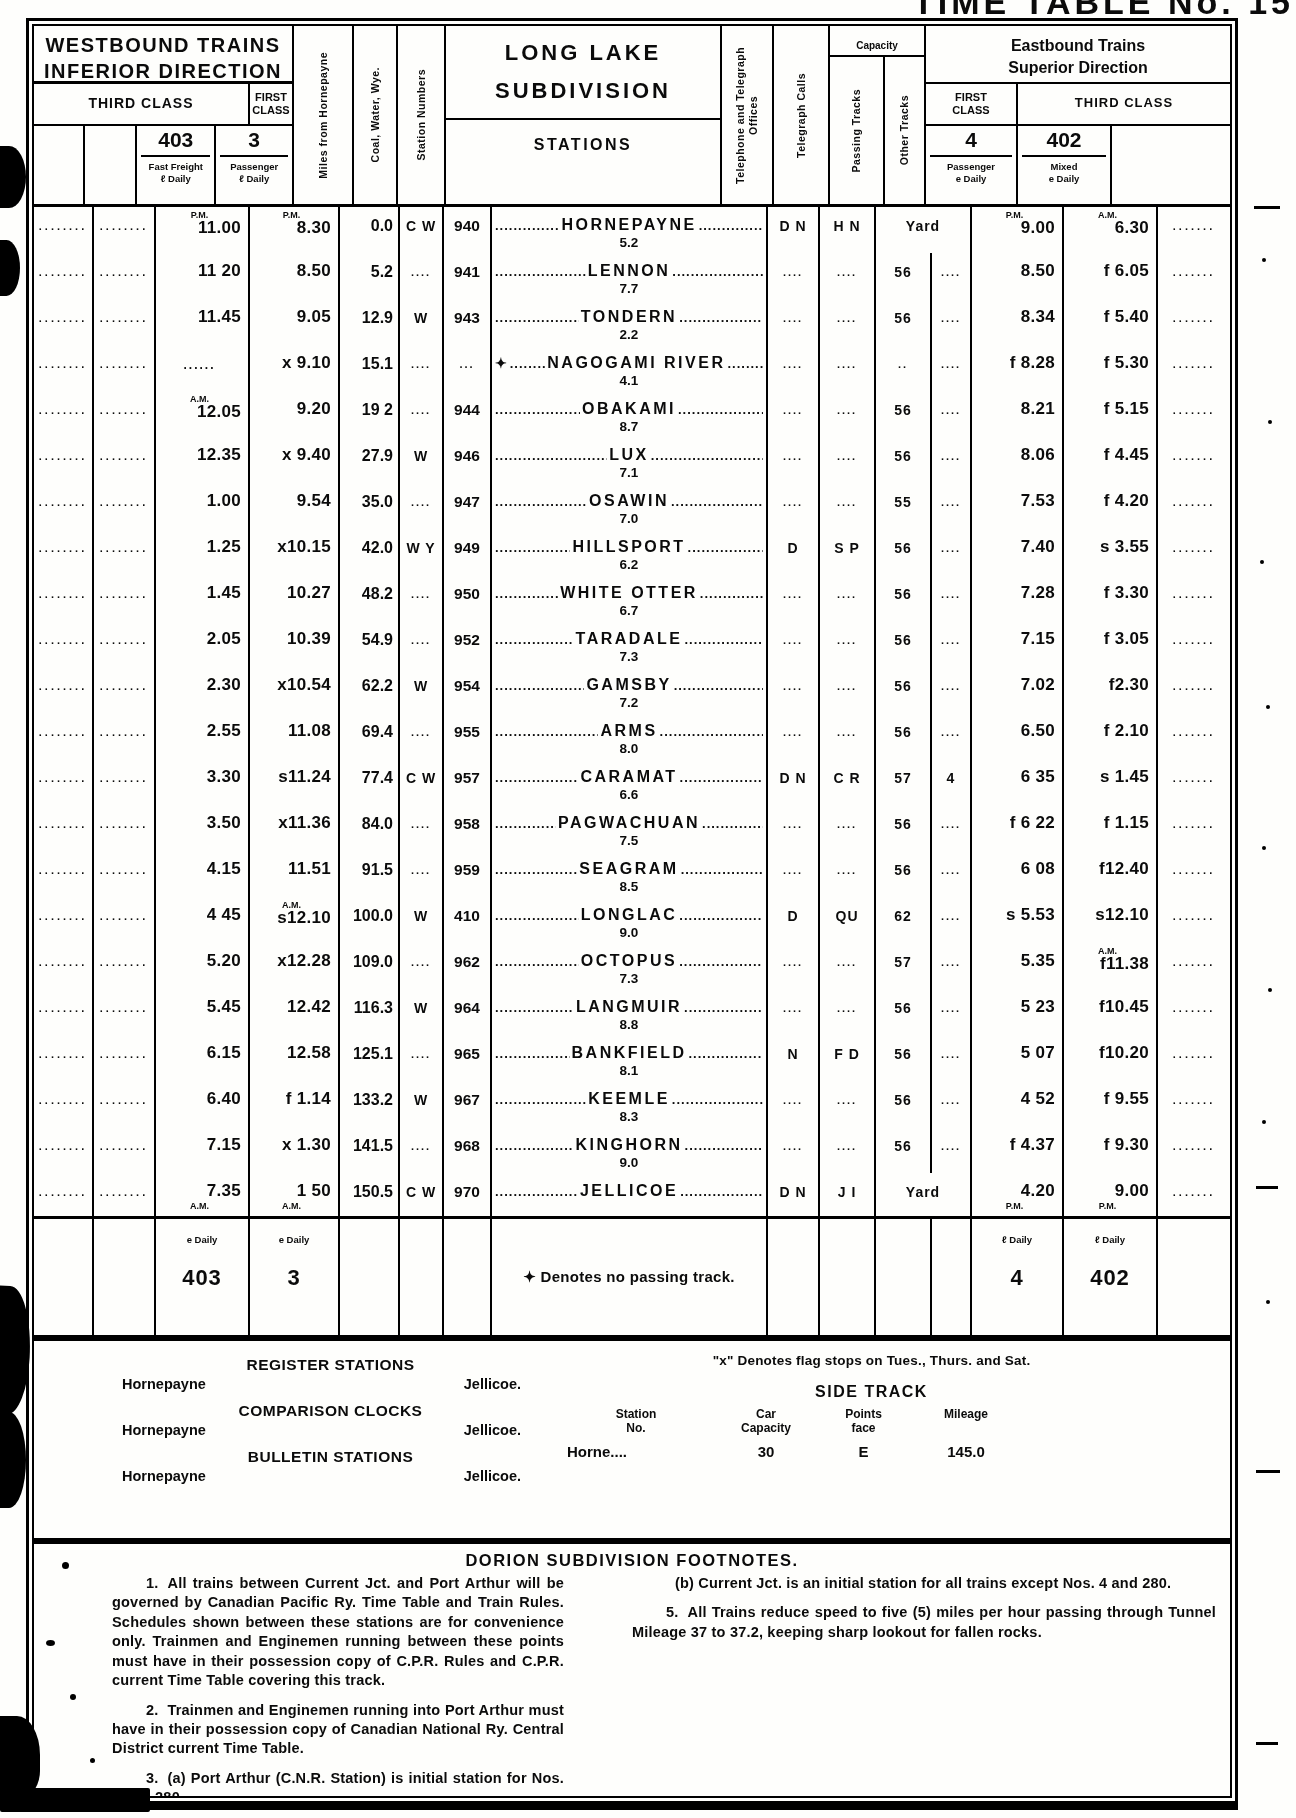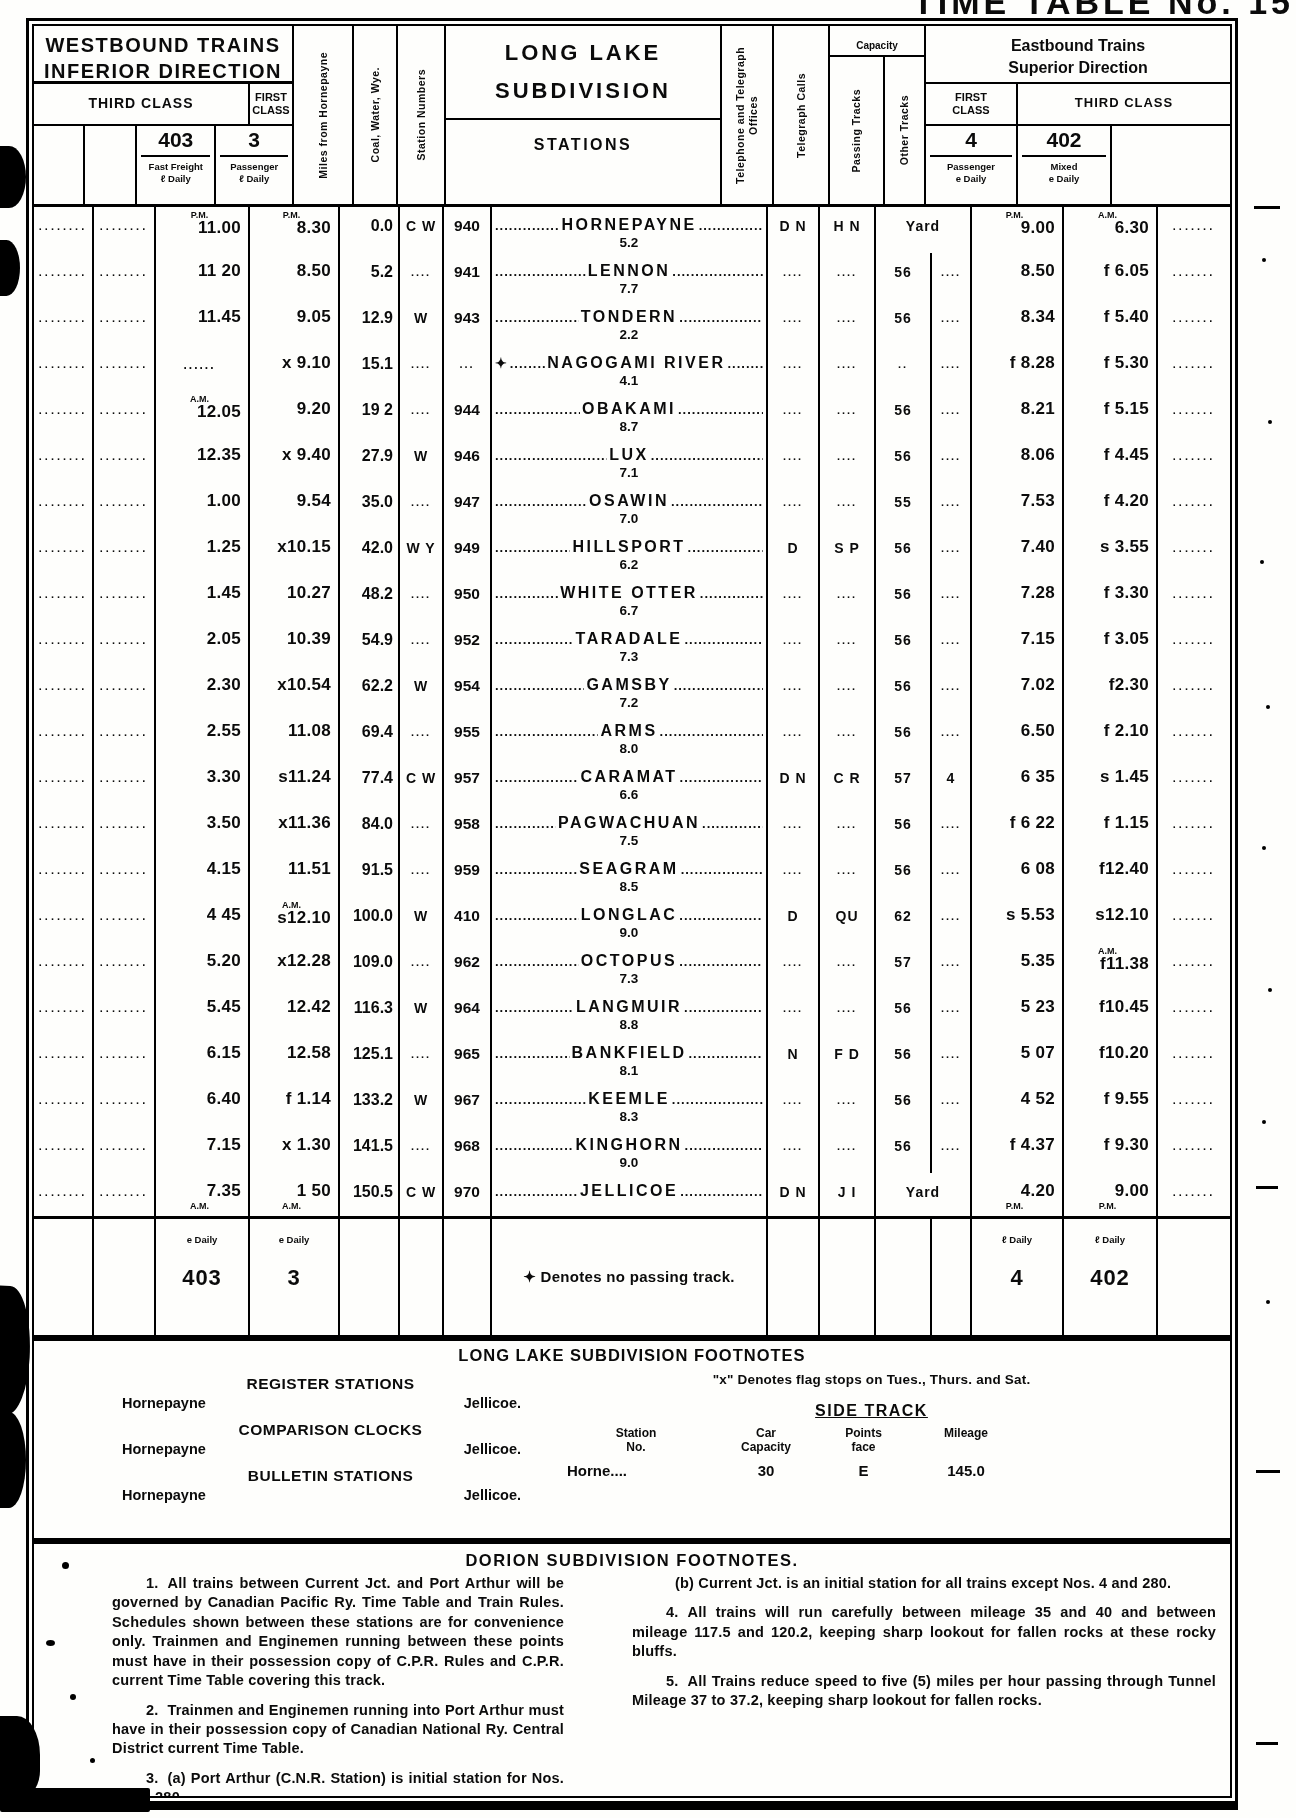--- a/index.html
+++ b/index.html
@@ -83,21 +83,21 @@
   
   .ll{flex:none;height:192px;padding-top:5px;}
   .ll-title{text-align:center;font-size:16.5px;letter-spacing:1px;}
   .ll-cols{display:flex;}
   .ll-left{width:505px;padding-left:88px;box-sizing:border-box;}
   .ll-sec-title{text-align:center;font-size:15.5px;margin-top:10px;letter-spacing:.5px;}
   .ll-pair{display:flex;justify-content:space-between;font-size:14.5px;padding:2px 18px 0 0;}
   .ll-right{flex:1;padding:0 48px 0 22px;}
   .flag-title{text-align:center;font-size:15.5px;margin-top:2px;letter-spacing:.5px;}
   .flag-text{text-align:center;font-size:13.5px;margin-top:7px;letter-spacing:.2px;}
-  .st-title{text-align:center;font-size:16px;margin-top:15px;letter-spacing:1.5px;text-decoration:underline;}
+  .st-title{text-align:center;font-size:16px;margin-top:15px;letter-spacing:1.5px;}
   .st-hrow{display:flex;margin-top:6px;}
   .st-hcol{text-align:center;font-size:12px;line-height:1.2;}
   .st-drow{display:flex;margin-top:7px;font-size:15px;}
   .st-w1{width:150px}.st-w2{width:110px}.st-w3{width:85px}.st-w4{width:120px}
   .st-drow .st-w1{text-align:left;padding-left:6px;box-sizing:border-box;}
   .st-drow div{text-align:center;}
 
   
   .dorion{flex:1;padding-top:7px;}
   .d-title{text-align:center;font-size:16.5px;letter-spacing:1.5px;margin-bottom:4px;}
@@ -972,21 +972,20 @@
       <div class="fcell c14">
         <div class="ffreq">ℓ Daily</div>
         <div class="fnum">402</div>
       </div>
       <div class="fcell c15"></div>
     </div>
 
     <div class="heavy"></div>
 
     <div class="ll">
-      <div class="ll-title">LONG LAKE SUBDIVISION FOOTNOTES</div>
       <div class="ll-cols">
         <div class="ll-left">
           <div class="ll-sec-title">REGISTER STATIONS</div>
           <div class="ll-pair">
             <span>Hornepayne</span>
             <span>Jellicoe.</span>
           </div>
           <div class="ll-sec-title">COMPARISON CLOCKS</div>
           <div class="ll-pair">
             <span>Hornepayne</span>
@@ -1034,21 +1033,20 @@
     <div class="dorion">
       <div class="d-title">DORION SUBDIVISION FOOTNOTES.</div>
       <div class="d-cols">
         <div class="d-left">
           <p><span class="pnum">1.</span><span>All trains between Current Jct. and Port Arthur will be governed by Canadian Pacific Ry. Time Table and Train Rules.  Schedules shown between these stations are for convenience only.  Trainmen and Enginemen running between these points must have in their possession copy of C.P.R. Rules and C.P.R. current Time Table covering this track.</span></p>
           <p><span class="pnum">2.</span><span>Trainmen and Enginemen running into Port Arthur must have in their possession copy of Canadian National Ry. Central District current Time Table.</span></p>
           <p><span class="pnum">3.</span><span>(a)  Port Arthur (C.N.R. Station) is initial station for Nos. 4 and 280.</span></p>
         </div>
         <div class="d-right">
           <p><span class="pnum"></span><span>(b)  Current Jct. is an initial station for all trains except Nos. 4 and 280.</span></p>
-          <p><span class="pnum">4.</span><span>All trains will run carefully between mileage 35 and 40 and between mileage 117.5 and 120.2, keeping sharp lookout for fallen rocks at these rocky bluffs.</span></p>
           <p><span class="pnum">5.</span><span>All Trains reduce speed to five (5) miles per hour passing through Tunnel Mileage 37 to 37.2, keeping sharp lookout for fallen rocks.</span></p>
         </div>
       </div>
     </div>
 
   </div>
   </div>
 
   <div class="blob b1"></div>
   <div class="blob b2"></div>

